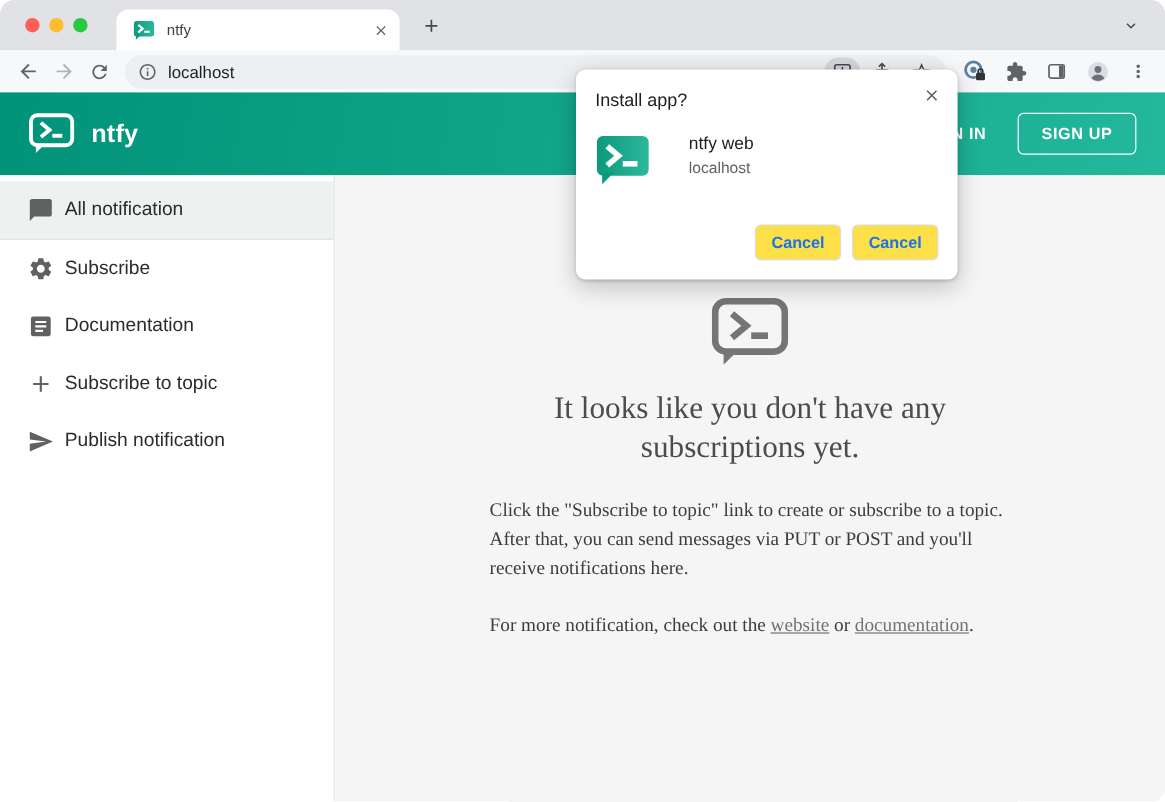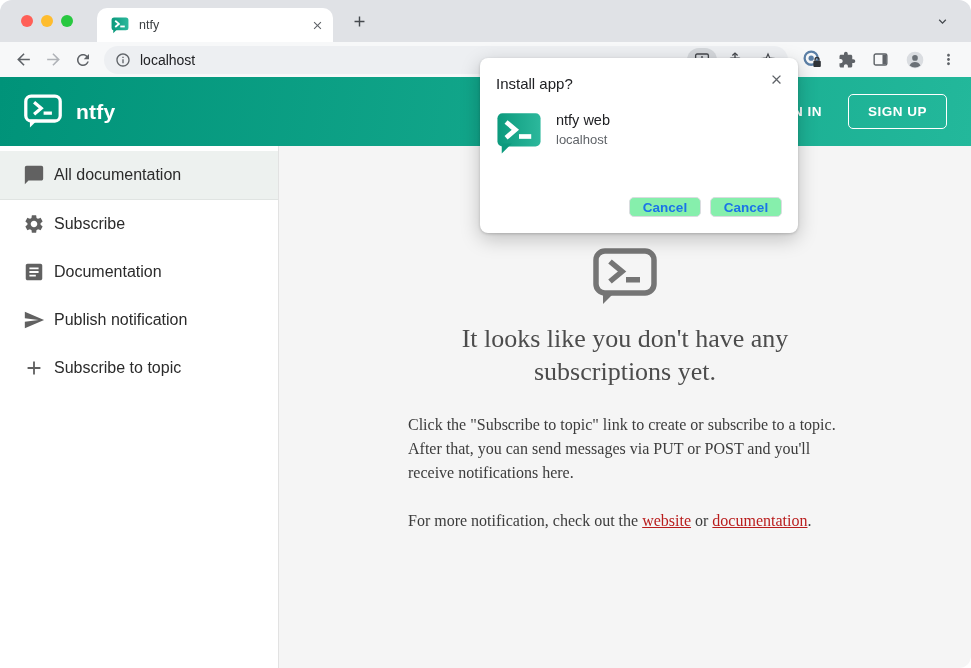--- a/index.html
+++ b/index.html
@@ -45,33 +45,33 @@
   .side-item{height:48px;display:flex;align-items:center;padding:0 16px 0 22px;cursor:pointer;}
   .side-item .s-icon{width:24px;height:24px;color:#616161;flex:0 0 auto;margin-right:8px;display:flex;align-items:center;justify-content:center;}
   .side-item .s-label{font-size:16px;color:#2b2b2b;}
   .side-item.selected{background:#edf1ef;border-bottom:1px solid #e0e4e2;}
 
   .main{flex:1;background:#f5f5f5;display:flex;justify-content:center;min-width:0;font-family:Liberation Serif, serif;}
   .empty{width:434px;margin-top:102px;text-align:center;}
   .big-icon{color:#757575;display:inline-block;}
   .empty h1{font-size:26px;font-weight:400;color:#4c4c4c;line-height:1.28;margin:12px 0 0;}
   .empty p{font-size:16px;color:#3c3c3c;line-height:1.5;text-align:left;margin:24px 0 0;}
-  .empty a{color:#b91c1c;text-decoration:underline;cursor:pointer;}
+  .empty a{color:#737373;text-decoration:underline;cursor:pointer;}
 
   
   .dialog{position:absolute;left:480px;top:58px;width:318px;height:175px;background:#fff;border-radius:8px;box-sizing:border-box;padding:17px 16px 16px;box-shadow:0 1px 3px rgba(0,0,0,.18),0 6px 20px rgba(0,0,0,.22);}
   .dlg-title{font-size:15px;color:#202124;}
   .dlg-close{position:absolute;top:12px;right:13px;width:18px;height:18px;color:#5f6368;display:flex;align-items:center;justify-content:center;cursor:pointer;}
-  .dlg-app{display:flex;align-items:flex-start;margin-top:17px;}
+  .dlg-app{display:flex;align-items:flex-start;margin-top:17px;gap:18px;}
   .dlg-icon{width:46px;height:46px;flex:0 0 auto;}
   .dlg-texts{margin-left:14px;padding-top:3px;}
   .dlg-name{font-size:14.5px;color:#202124;}
   .dlg-origin{font-size:13px;color:#5f6368;margin-top:4px;}
   .dlg-buttons{position:absolute;right:16px;bottom:16px;display:flex;gap:9px;}
-  .dlg-btn{min-width:72px;height:20px;border:1px solid #dadce0;border-radius:5px;background:#86efac;color:#1a73e8;font-size:13.5px;font-weight:600;font-family:"Liberation Sans",sans-serif;cursor:pointer;}
+  .dlg-btn{min-width:72px;height:30px;border:1px solid #dadce0;border-radius:5px;background:#fde047;color:#1a73e8;font-size:13.5px;font-weight:600;font-family:"Liberation Sans",sans-serif;cursor:pointer;}
 </style>
 </head>
 <body>
 
 <div class="window">
 
   <div class="tabstrip">
     <div class="traffic">
       <span class="light red"></span>
       <span class="light yellow"></span>
@@ -207,53 +207,53 @@
   </div>
 
   <div class="content">
     <nav class="sidebar">
       <div class="side-item selected">
         <span class="s-icon">
           <svg width="22" height="22" viewBox="0 0 24 24">
               <path fill="currentColor" d="M20 2H4c-1.1 0-2 .9-2 2v18l4-4h14c1.1 0 2-.9 2-2V4c0-1.1-.9-2-2-2z"></path>
             </svg>
         </span>
-        <span class="s-label">All documentation</span>
+        <span class="s-label">All notification</span>
       </div>
       <div class="side-item">
         <span class="s-icon">
           <svg width="22" height="22" viewBox="0 0 24 24">
               <path fill="currentColor" d="M19.14 12.94c.04-.3.06-.61.06-.94 0-.32-.02-.64-.07-.94l2.03-1.58c.18-.14.23-.41.12-.61l-1.92-3.32c-.12-.22-.37-.29-.59-.22l-2.39.96c-.5-.38-1.03-.7-1.62-.94l-.36-2.54c-.04-.24-.24-.41-.48-.41h-3.84c-.24 0-.43.17-.47.41l-.36 2.54c-.59.24-1.13.57-1.62.94l-2.39-.96c-.22-.08-.47 0-.59.22L2.74 8.87c-.12.21-.08.47.12.61l2.03 1.58c-.05.3-.09.63-.09.94s.02.64.07.94l-2.03 1.58c-.18.14-.23.41-.12.61l1.92 3.32c.12.22.37.29.59.22l2.39-.96c.5.38 1.03.7 1.62.94l.36 2.54c.05.24.24.41.48.41h3.84c.24 0 .44-.17.47-.41l.36-2.54c.59-.24 1.13-.56 1.62-.94l2.39.96c.22.08.47 0 .59-.22l1.92-3.32c.12-.22.07-.47-.12-.61l-2.01-1.58zM12 15.6c-1.98 0-3.6-1.62-3.6-3.6s1.62-3.6 3.6-3.6 3.6 1.62 3.6 3.6-1.62 3.6-3.6 3.6z"></path>
             </svg>
         </span>
         <span class="s-label">Subscribe</span>
       </div>
       <div class="side-item">
         <span class="s-icon">
           <svg width="22" height="22" viewBox="0 0 24 24">
               <path fill="currentColor" d="M19 3H5c-1.1 0-2 .9-2 2v14c0 1.1.9 2 2 2h14c1.1 0 2-.9 2-2V5c0-1.1-.9-2-2-2zm-5 14H7v-2h7v2zm3-4H7v-2h10v2zm0-4H7V7h10v2z"></path>
             </svg>
         </span>
         <span class="s-label">Documentation</span>
       </div>
       <div class="side-item">
         <span class="s-icon">
           <svg width="22" height="22" viewBox="0 0 24 24">
+              <path fill="currentColor" d="M19 13h-6v6h-2v-6H5v-2h6V5h2v6h6v2z"></path>
+            </svg>
+        </span>
+        <span class="s-label">Subscribe to topic</span>
+      </div>
+      <div class="side-item">
+        <span class="s-icon">
+          <svg width="22" height="22" viewBox="0 0 24 24">
               <path fill="currentColor" d="M2.01 21 23 12 2.01 3 2 10l15 2-15 2z"></path>
             </svg>
         </span>
         <span class="s-label">Publish notification</span>
-      </div>
-      <div class="side-item">
-        <span class="s-icon">
-          <svg width="22" height="22" viewBox="0 0 24 24">
-              <path fill="currentColor" d="M19 13h-6v6h-2v-6H5v-2h6V5h2v6h6v2z"></path>
-            </svg>
-        </span>
-        <span class="s-label">Subscribe to topic</span>
       </div>
     </nav>
 
     <main class="main">
       <div class="empty">
         <span class="big-icon">
           <svg width="64" height="58" viewBox="0 0 64 58">
             <rect x="3" y="3" width="58" height="42" rx="9" fill="none" stroke="currentColor" stroke-width="5.5"></rect>
             <polygon points="10,43 23,43 10,56" fill="currentColor"></polygon>
             <path d="M17 13.5 L29 23.5 L17 33.5" fill="none" stroke="currentColor" stroke-width="5.5"></path>

